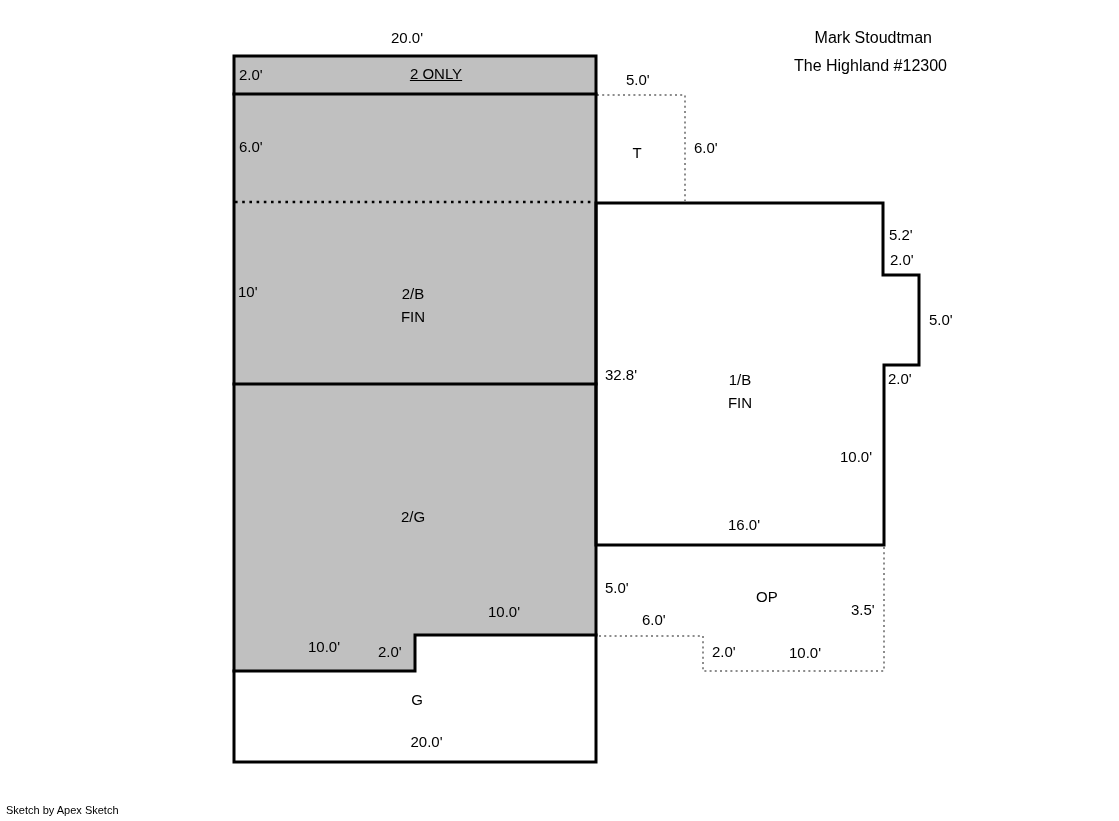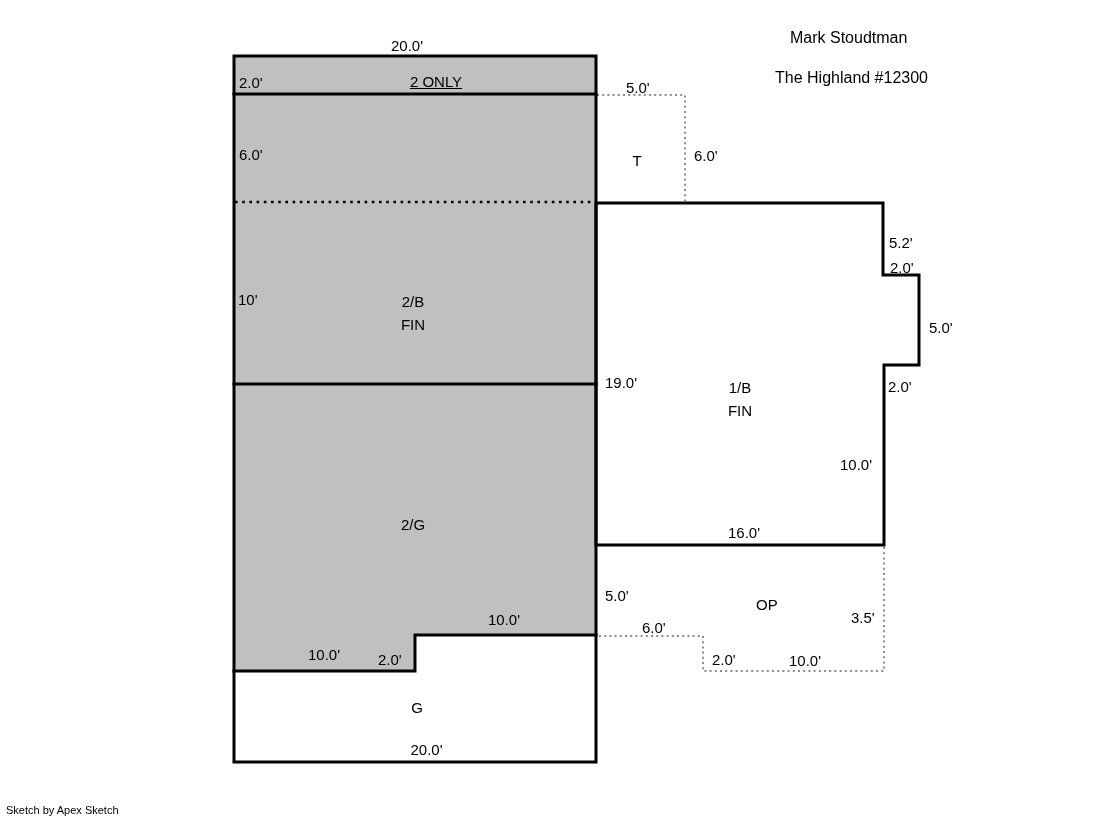--- a/index.html
+++ b/index.html
@@ -42,28 +42,27 @@
     fill: none;
     stroke: var(--dotted-color, #8c8c8c);
     stroke-width: 2;
     stroke-dasharray: 2 3.2;
   }
   .lbl {
     position: absolute;
     font-size: 15px;
     line-height: 16px;
     white-space: nowrap;
-    margin-top: 8px;
   }
   .ctr { text-align: center; }
   .hdr {
     position: absolute;
     font-size: 16px;
     line-height: 17px;
-    text-align: left;
+    text-align: right;
     white-space: nowrap;
   }
   .watermark {
     position: absolute;
     font-size: 11px;
     line-height: 12px;
     white-space: nowrap;
     text-align: center;
   }
 </style>
@@ -87,41 +86,41 @@
     <line class="wall" x1="234" y1="94" x2="596" y2="94"></line>
 
     <line class="dot-black" x1="235" y1="202" x2="595" y2="202"></line>
 
     <line class="wall" x1="234" y1="384" x2="596" y2="384"></line>
 
     <polyline class="wall" points="234,671 415,671 415,635 596,635"></polyline>
   </svg>
 
   <div class="hdr" style="left:790px; top:29px; width:142px;">Mark Stoudtman</div>
-  <div class="hdr" style="left:775px; top:69px; width:172px;">The Highland #12300</div>
+  <div class="hdr" style="left:775px; top:57px; width:172px;">The Highland #12300</div>
 
   <div class="lbl ctr" style="left:383px; top:30px; width:48px;">20.0'</div>
   <div class="lbl" style="left:239px; top:67px;">2.0'</div>
   <div class="lbl ctr" style="left:381px; top:66px; width:110px;text-decoration:underline;">2 ONLY</div>
   <div class="lbl" style="left:239px; top:139px;">6.0'</div>
   <div class="lbl" style="left:238px; top:284px;">10'</div>
   <div class="lbl ctr" style="left:388px; top:286px; width:50px;">2/B</div>
   <div class="lbl ctr" style="left:388px; top:309px; width:50px;">FIN</div>
   <div class="lbl ctr" style="left:388px; top:509px; width:50px;text-align:center;">2/G</div>
   <div class="lbl" style="left:488px; top:604px;">10.0'</div>
   <div class="lbl" style="left:308px; top:639px;">10.0'</div>
   <div class="lbl" style="left:378px; top:644px;">2.0'</div>
   <div class="lbl ctr" style="left:403px; top:692px; width:28px;">G</div>
   <div class="lbl ctr" style="left:404px; top:734px; width:45px;">20.0'</div>
 
   <div class="lbl" style="left:626px; top:72px;">5.0'</div>
   <div class="lbl ctr" style="left:625px; top:145px; width:24px;">T</div>
   <div class="lbl" style="left:694px; top:140px;">6.0'</div>
 
-  <div class="lbl" style="left:605px; top:367px;">19.0'</div>
+  <div class="lbl" style="left:605px; top:367px;">32.8'</div>
   <div class="lbl ctr" style="left:715px; top:372px; width:50px;">1/B</div>
   <div class="lbl ctr" style="left:715px; top:395px; width:50px;">FIN</div>
   <div class="lbl" style="left:889px; top:227px;">5.2'</div>
   <div class="lbl" style="left:890px; top:252px;">2.0'</div>
   <div class="lbl" style="left:929px; top:312px;">5.0'</div>
   <div class="lbl" style="left:888px; top:371px;">2.0'</div>
   <div class="lbl" style="left:840px; top:449px;">10.0'</div>
   <div class="lbl" style="left:728px; top:517px;">16.0'</div>
 
   <div class="lbl" style="left:605px; top:580px;">5.0'</div>

